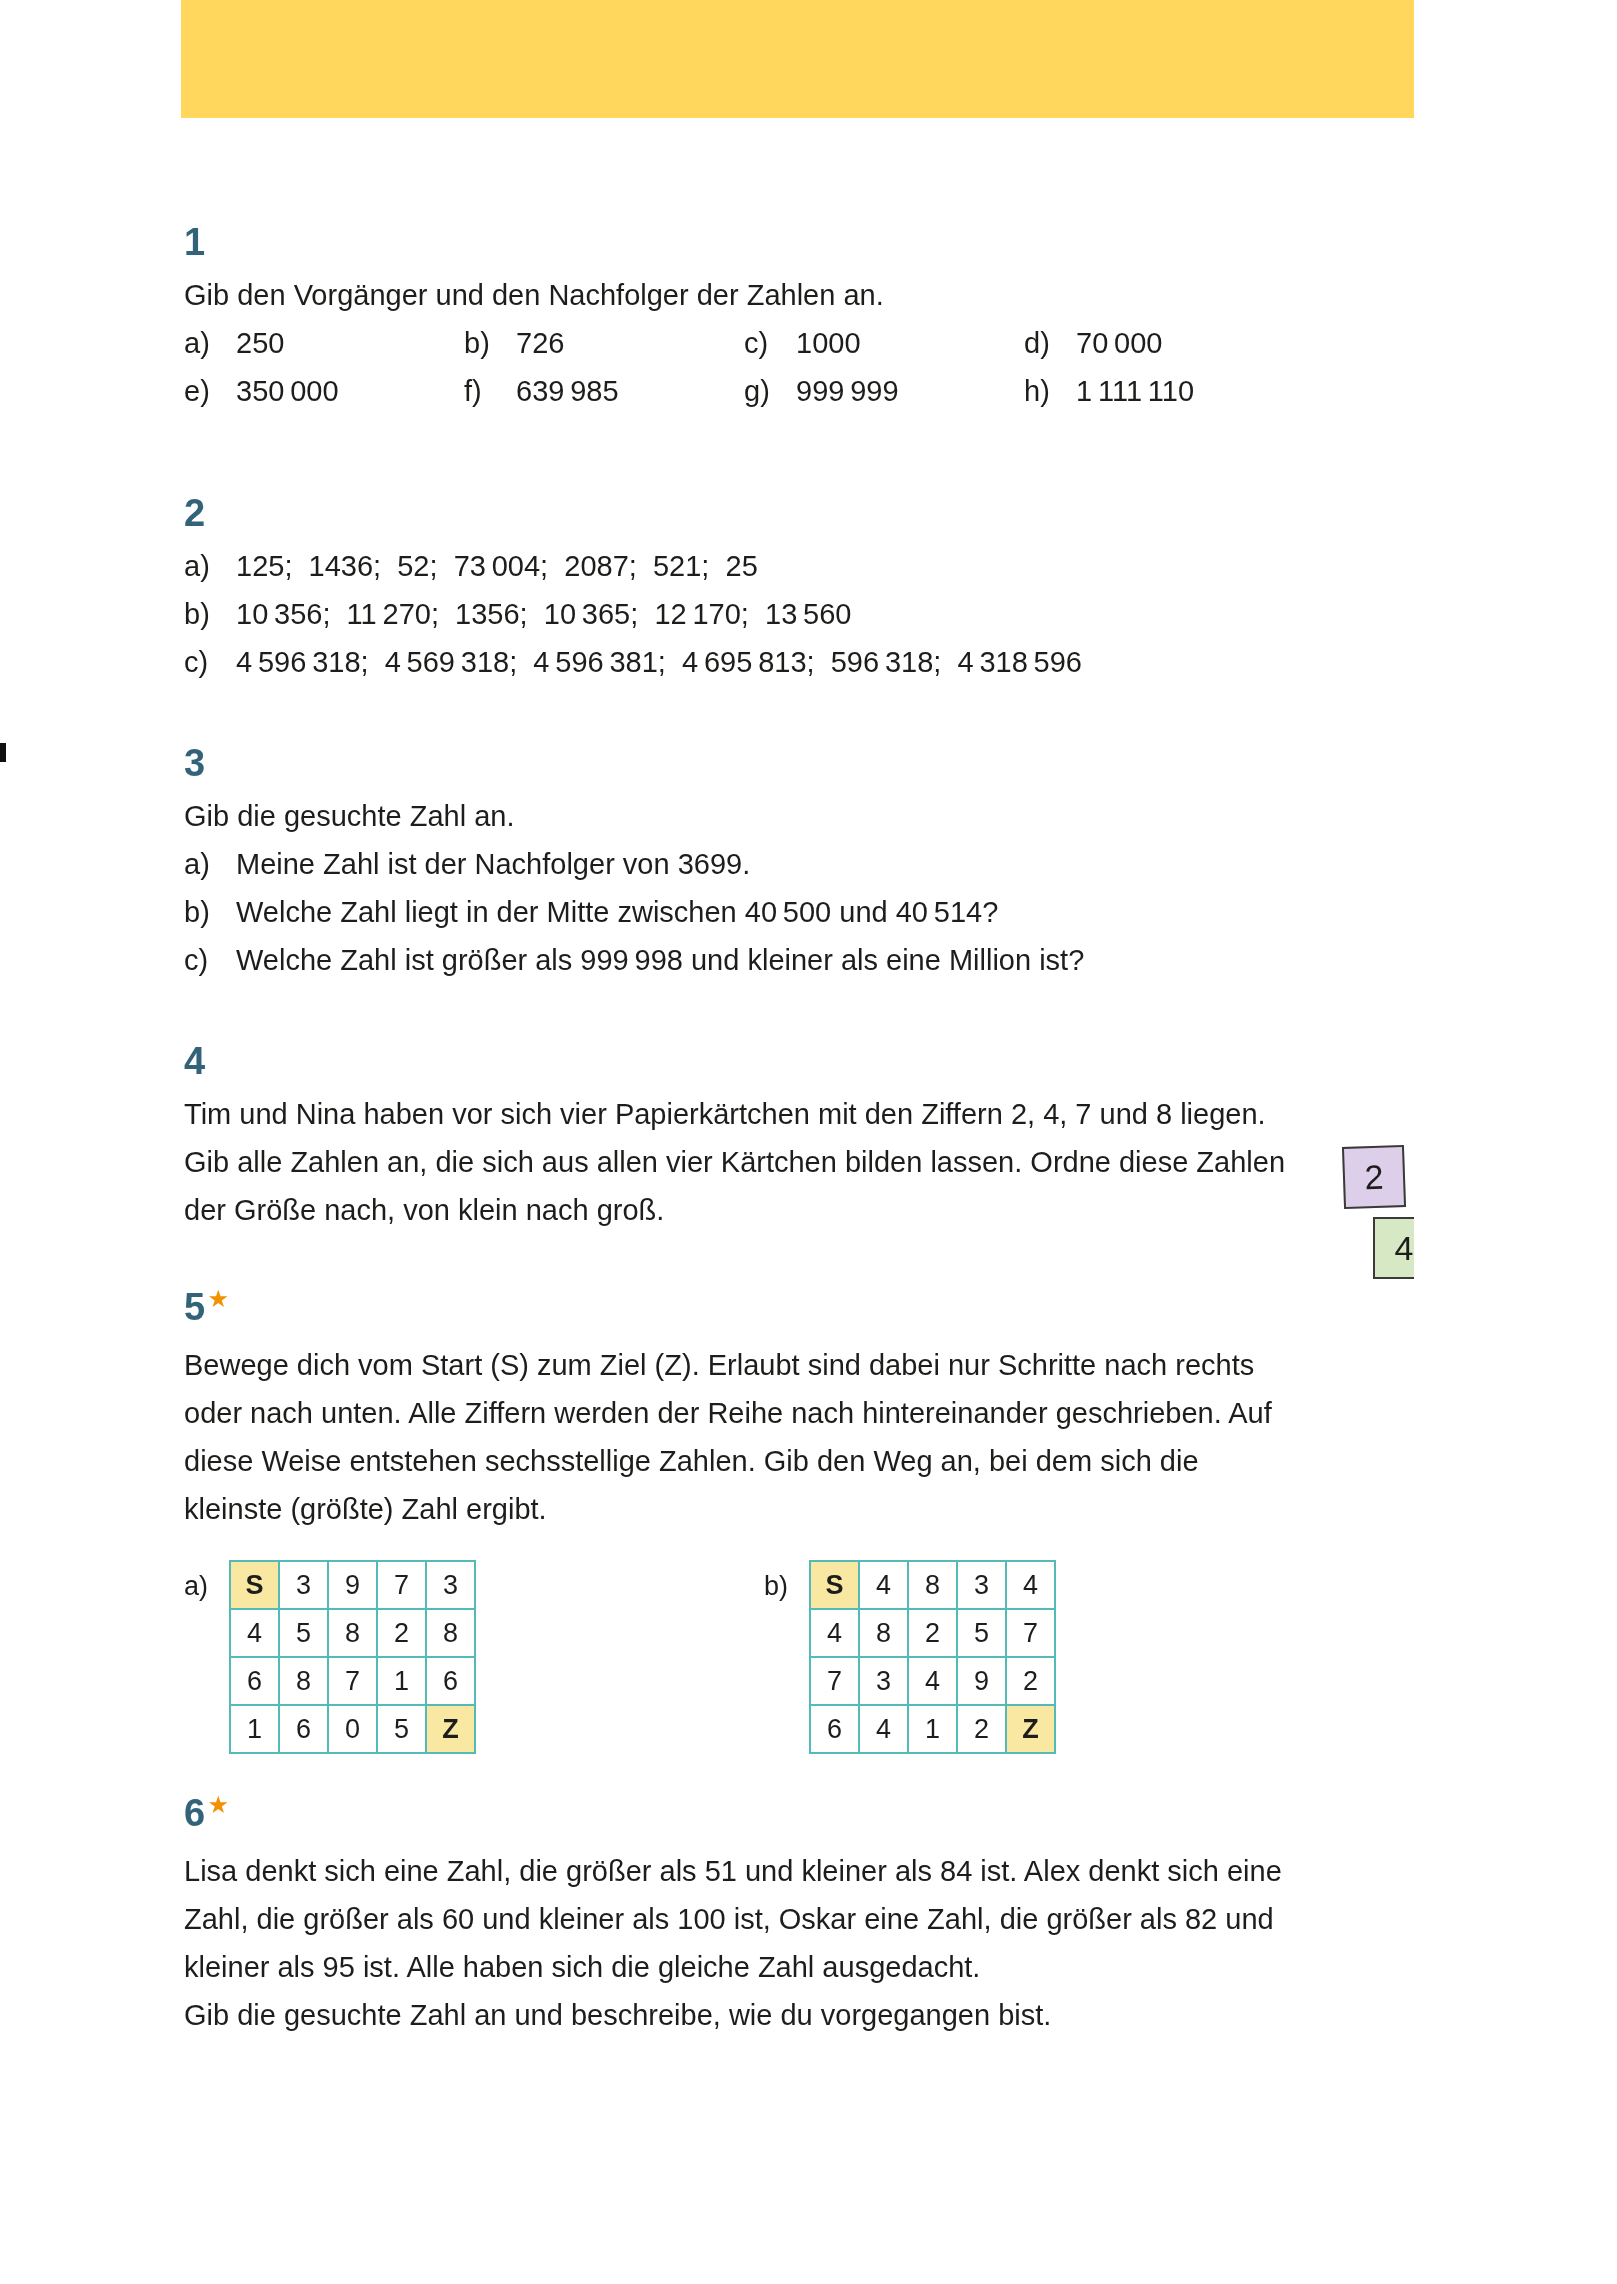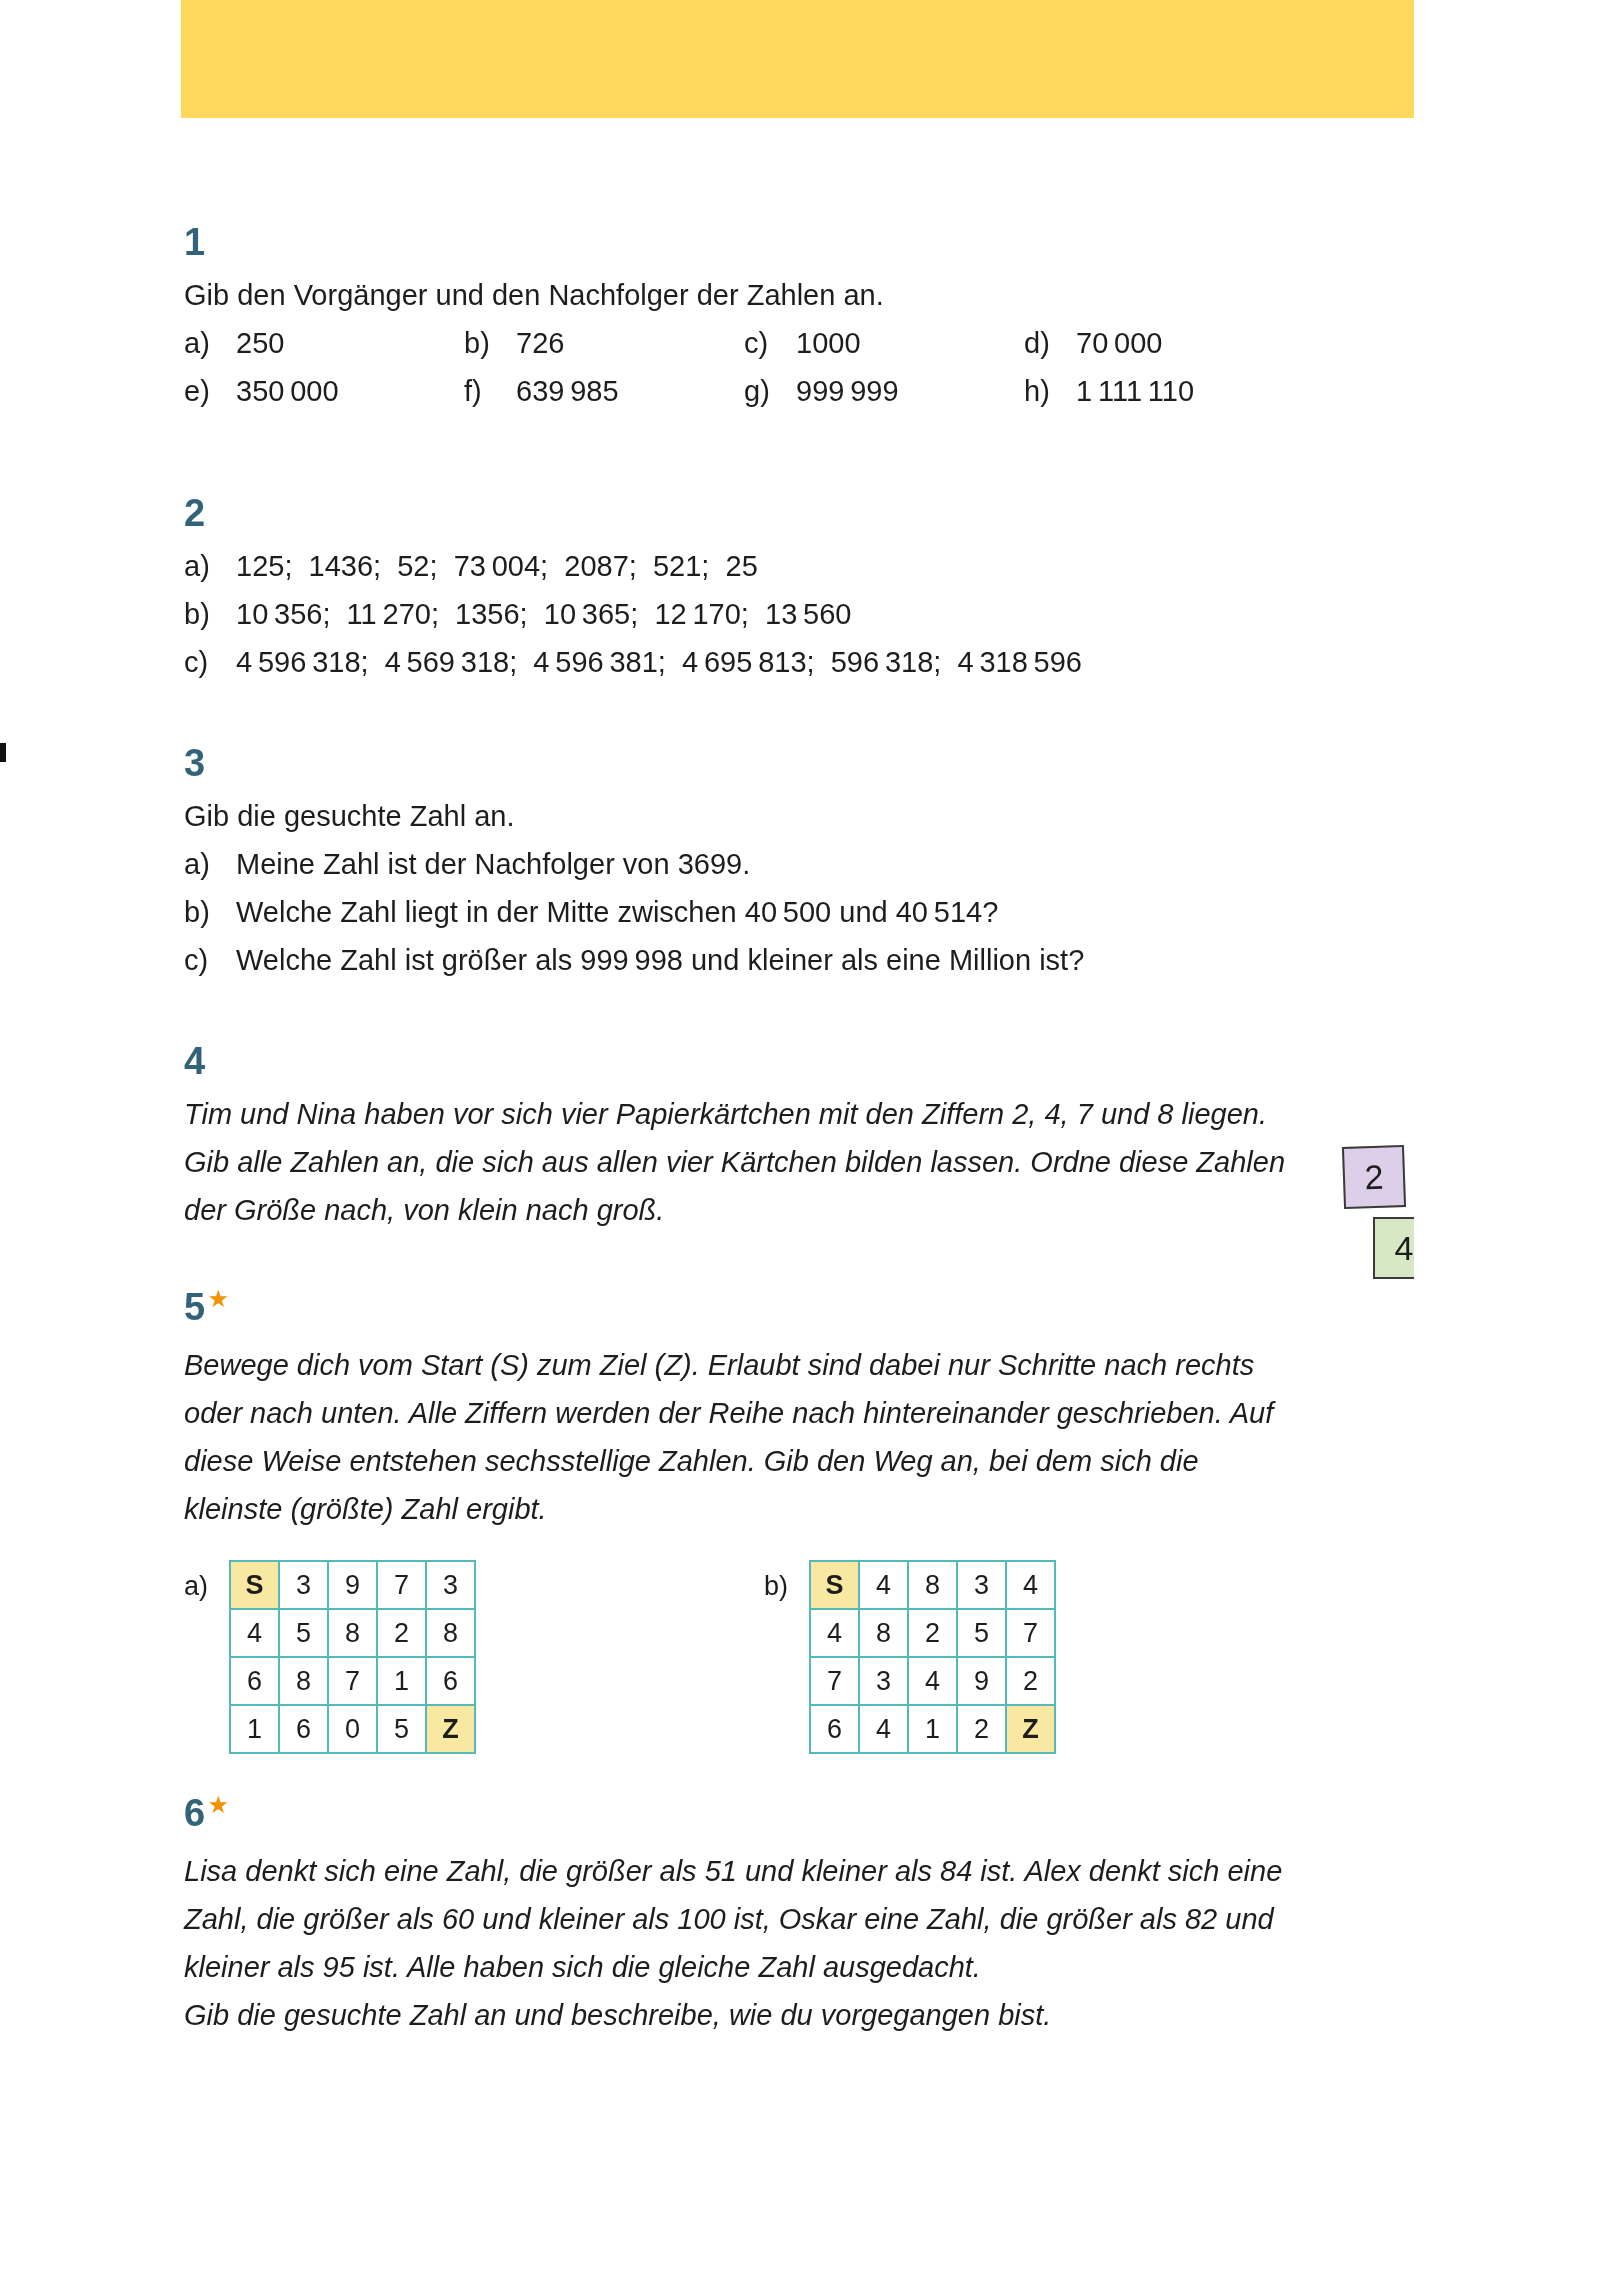--- a/index.html
+++ b/index.html
@@ -23,21 +23,21 @@
 
   .tasknum {
     font-size:38px; font-weight:700; color:var(--task-number,#336379);
     line-height:42px; margin-bottom:8px;
   }
   .star {
     color:var(--star-orange,#f39200); font-size:24px;
     position:relative; top:-13px; margin-left:2.4px; font-weight:400;
   }
   .body-line, .item, .row4, .para { font-size:29px; line-height:48px; }
-  .para { max-width:1104px;font-style:italic; }
+  .para { max-width:1104px; }
   .item { display:flex; max-width:1128px; }
   .item .lbl { width:52px; flex-shrink:0; }
   .item .txt { flex:1; white-space:pre-wrap; }
 
   .row4 { display:grid; grid-template-columns:280px 280px 280px 1fr; }
   .cell-item { display:flex; }
   .cell-item .lbl { width:52px; flex-shrink:0; }
   .cell-item .val { white-space:pre-wrap; }
 
   #t1 { margin-top:103px; }

